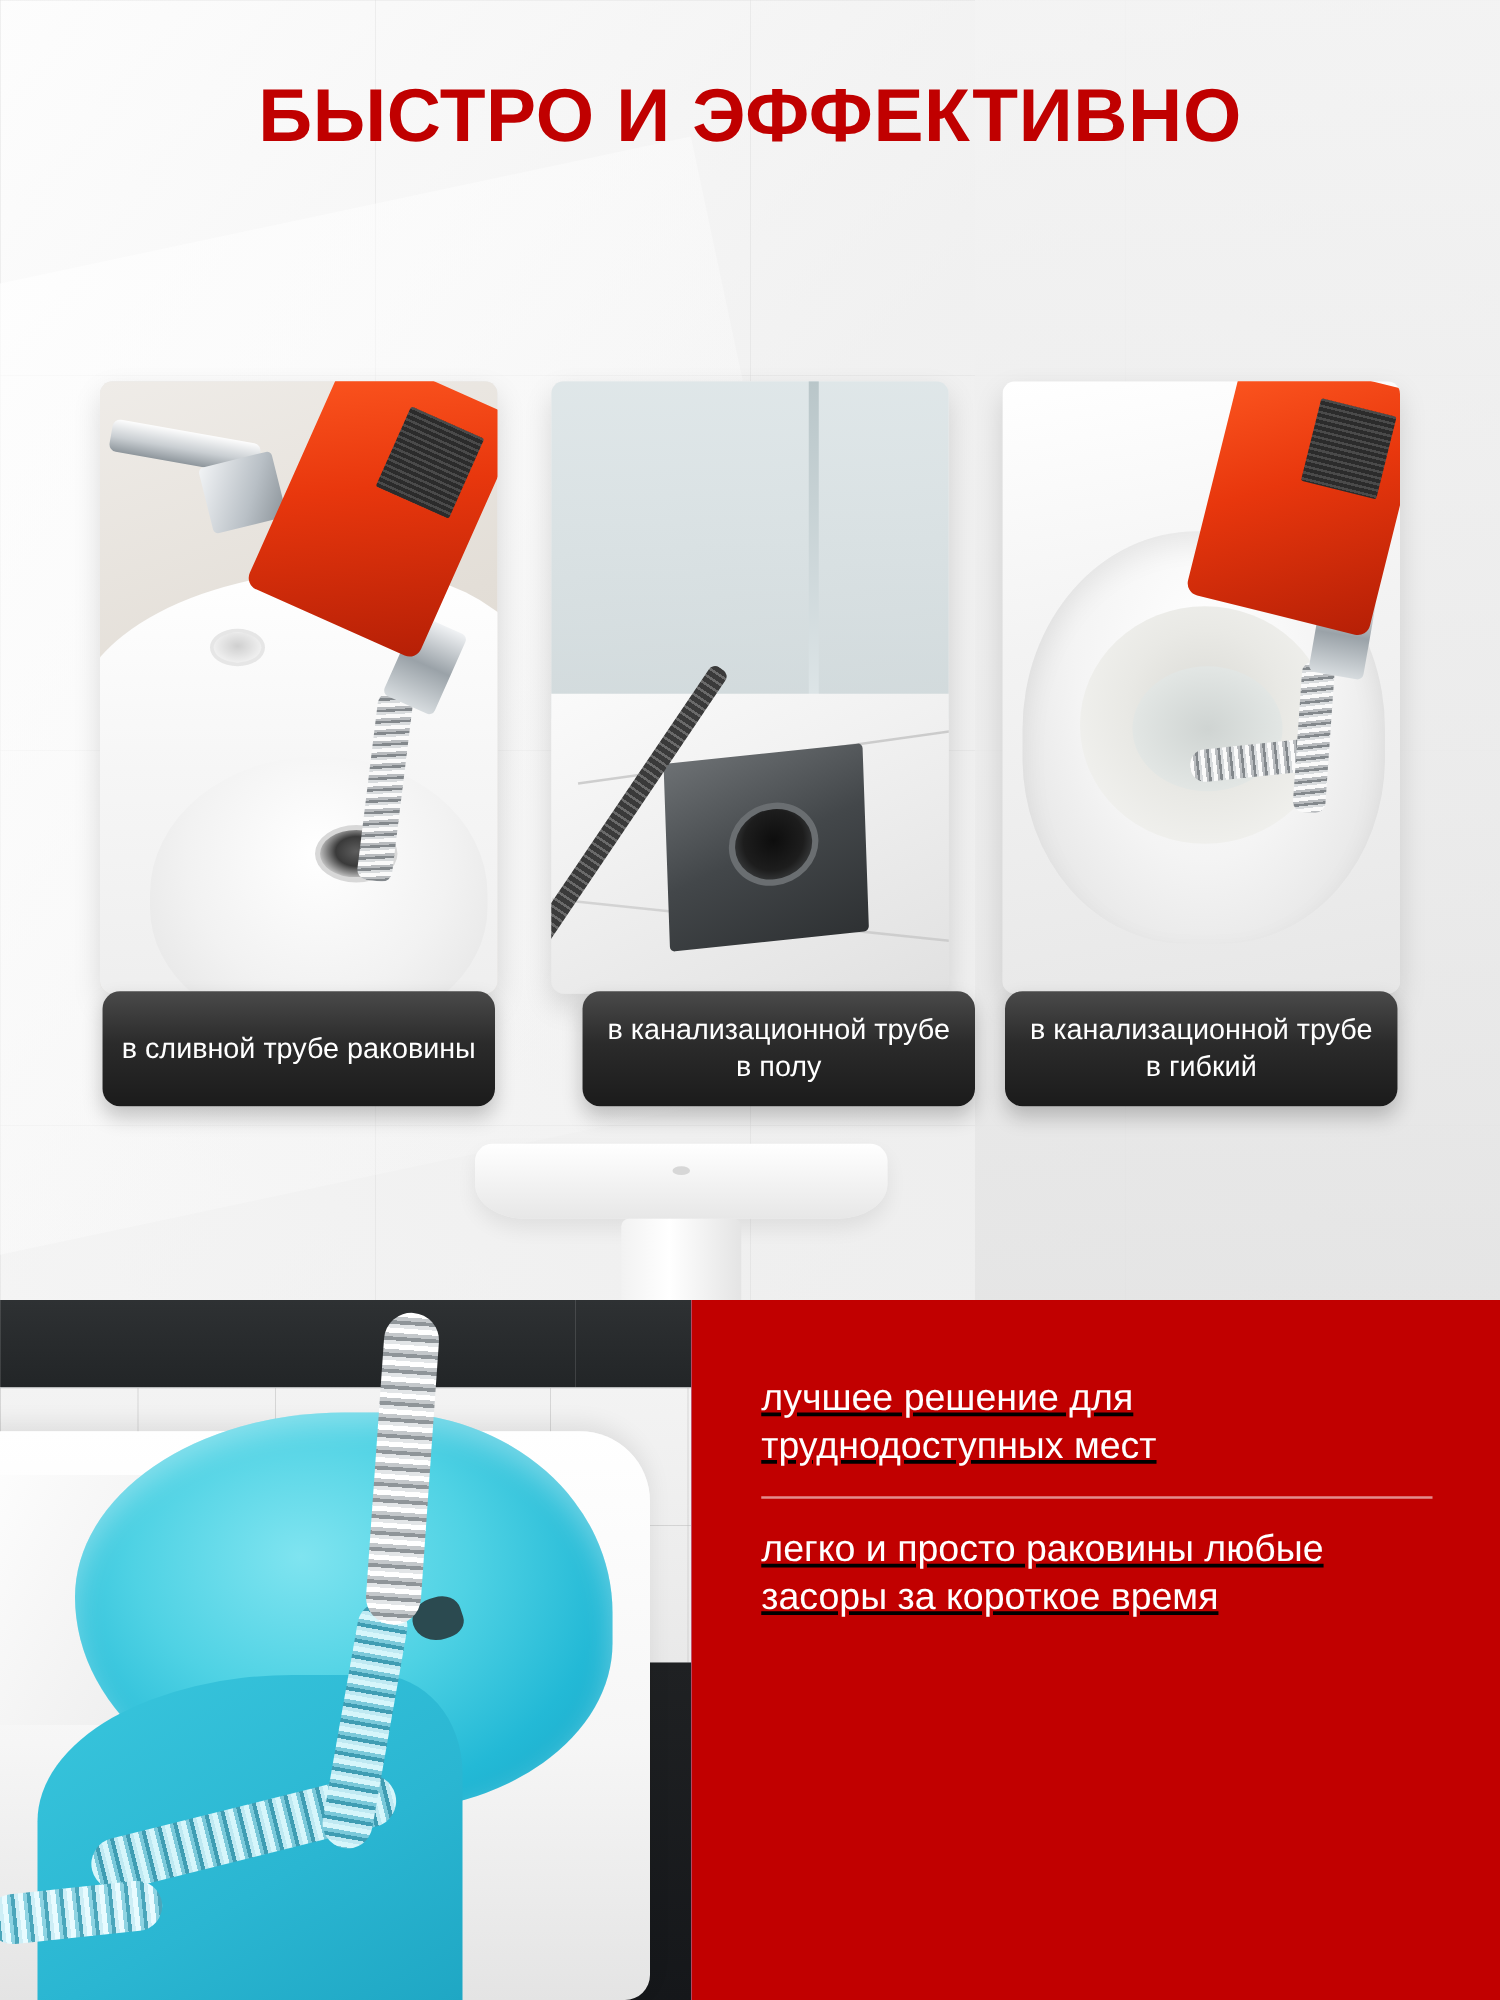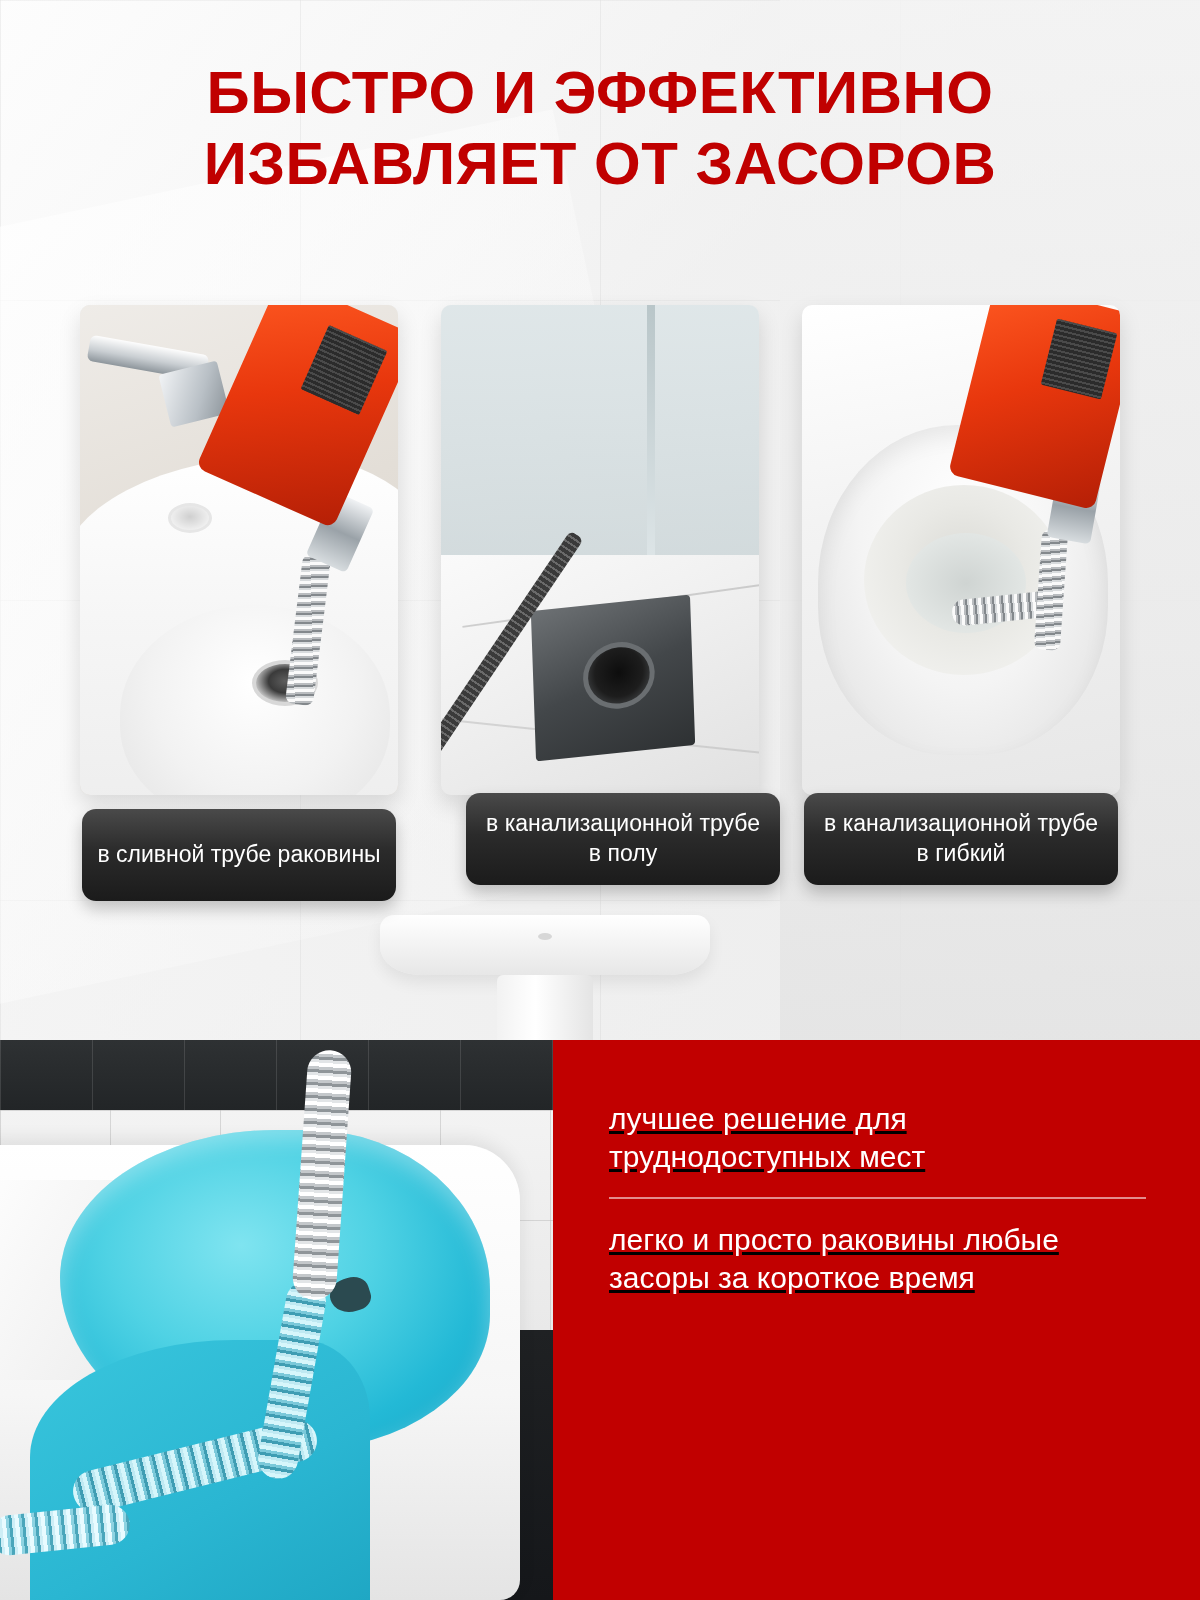--- a/index.html
+++ b/index.html
@@ -304,21 +304,21 @@
     color: #ffffff;
     font-size: 23px;
     line-height: 1.3;
     display: flex;
     align-items: center;
     justify-content: center;
     text-align: center;
     padding: 10px 14px;
     box-shadow: 0 8px 16px rgba(0,0,0,0.22);
   }
-  .card:nth-child(1) .caption { width: 314px; margin-top: 16px; }
+  .card:nth-child(1) .caption { width: 314px; }
   .card:nth-child(2) .caption { width: 314px; margin-left: 23px; }
   .card:nth-child(3) .caption { width: 314px; }
 
   
   .bottom-section {
     position: absolute;
     left: 0; top: 1040px;
     width: 1200px;
     height: 560px;
     display: flex;
@@ -468,21 +468,20 @@
 
   <section class="top-section">
     <div class="tile-lines"></div>
     <div class="bg-diag"></div>
     <div class="bg-marble"></div>
     <div class="bg-sink"></div>
     <div class="bg-pedestal"></div>
 
     <h1 class="headline">
       <span class="ln">БЫСТРО И ЭФФЕКТИВНО</span>
-      <span class="ln">ИЗБАВЛЯЕТ ОТ ЗАСОРОВ</span>
     </h1>
 
     <div class="cards">
 
       <div class="card">
         <div class="photo">
           <div class="p1-bg"></div>
           <div class="p1-counter"></div>
           <div class="p1-basin"></div>
           <div class="p1-vent"></div>

